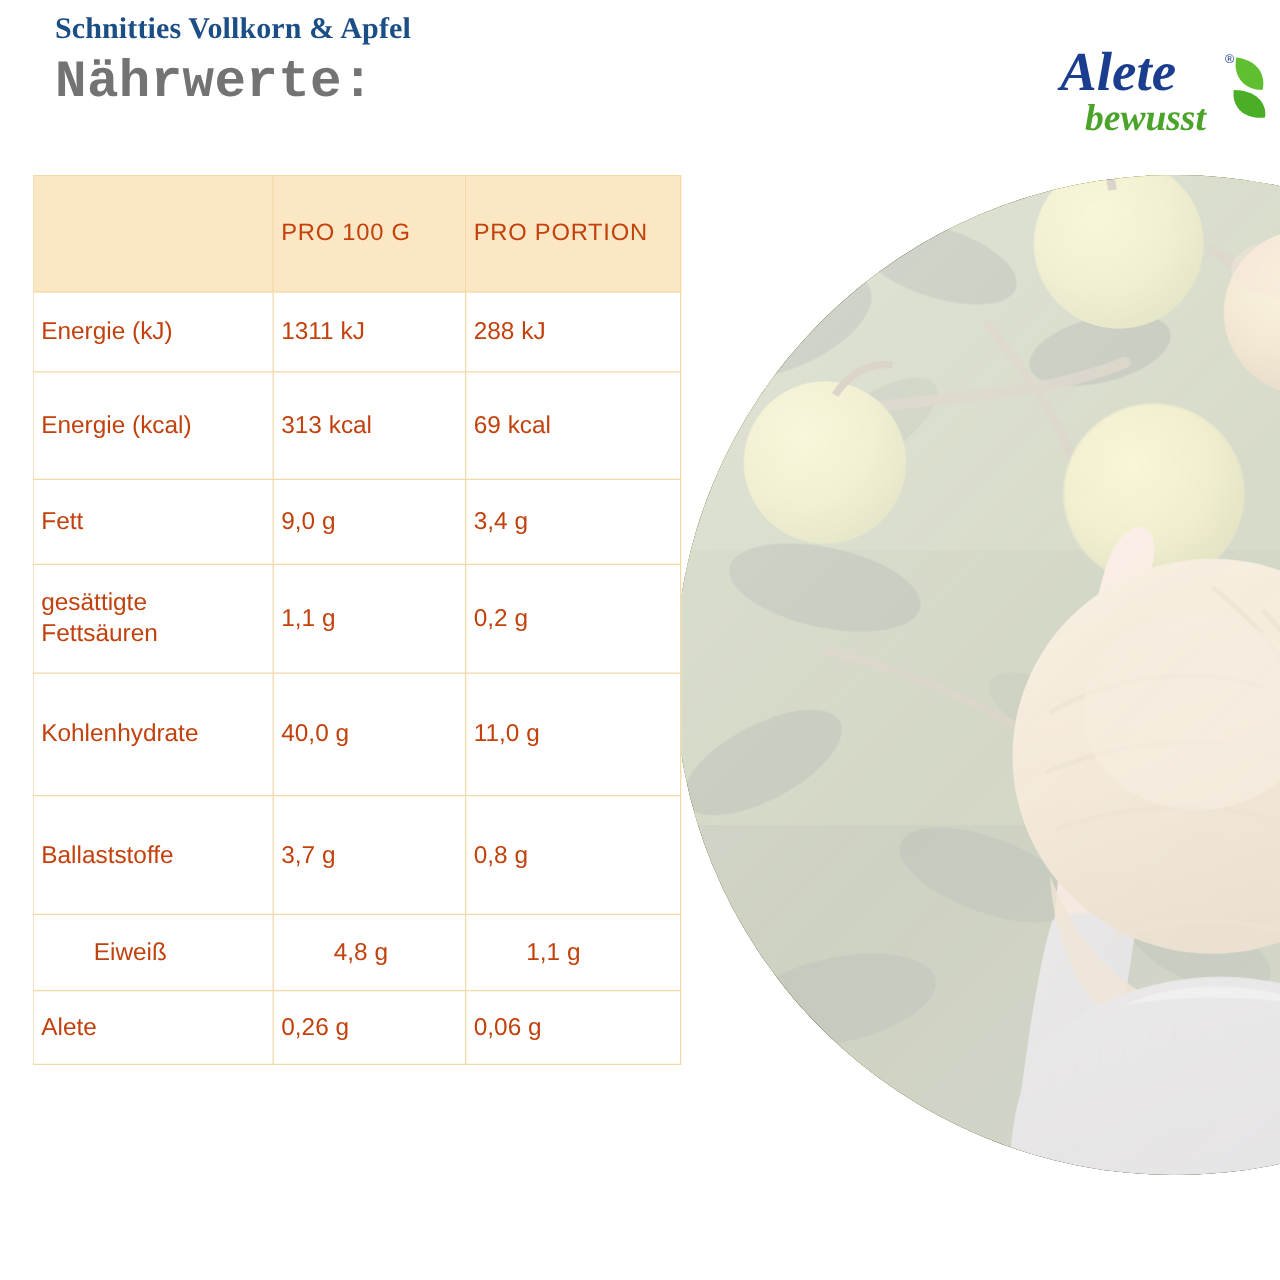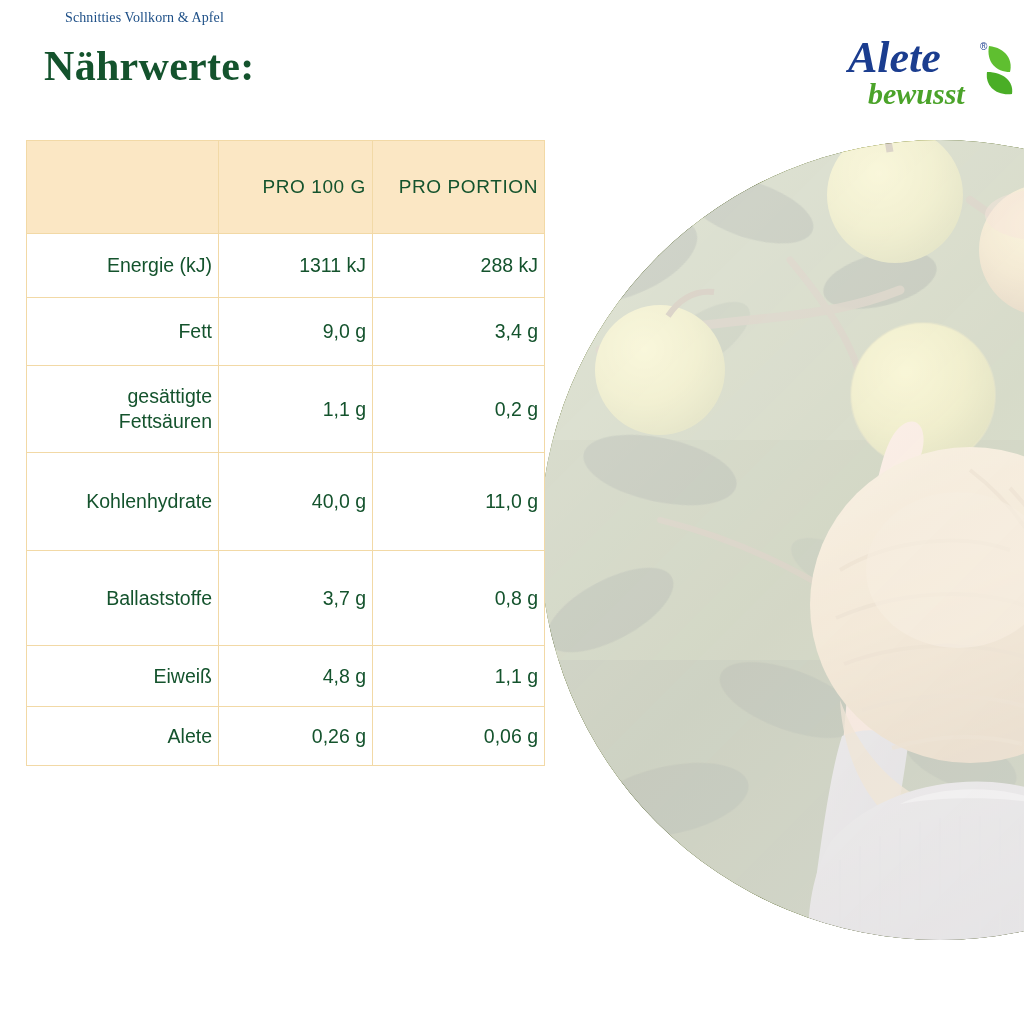--- a/index.html
+++ b/index.html
@@ -22,36 +22,35 @@
     background: #ffffff;
     overflow: hidden;
   }
 
   
   .subtitle {
     position: absolute;
     left: 44px;
     top: 10px;
     font-family: "Liberation Serif", serif;
-    font-weight: normal;
-    font-size: 14px;
+    font-weight: bold;
+    font-size: 24px;
     letter-spacing: 0.1px;
     color: #1C4E86;
     white-space: nowrap;
-    margin-left: 21px;
   }
   .page-title {
     position: absolute;
     left: 44px;
     top: 42px;
-    font-family: Liberation Serif, serif;
+    font-family: Liberation Mono, monospace;
     font-weight: bold;
     font-size: 42px;
     letter-spacing: 0.3px;
-    color: #14532d;
+    color: #737373;
     white-space: nowrap;
     text-align: right;
   }
 
   
   .logo {
     position: absolute;
     left: 846px;
     top: 28px;
     width: 170px;
@@ -98,24 +97,24 @@
     top: 140px;
     width: 518px;
     border-collapse: collapse;
     table-layout: fixed;
     background: transparent;
   }
   .nutrition-table th,
   .nutrition-table td {
     border: 1px solid #F2D9A6;
     padding: 0 6px;
-    text-align: right;
+    text-align: left;
     vertical-align: middle;
     font-size: 19.5px;
-    color: #14532d;
+    color: #c2410c;
     font-family: "Liberation Sans", sans-serif;
     line-height: 1.26;
     background: #ffffff;
   }
   .nutrition-table thead th {
     background: #FBE7C4;
     font-weight: normal;
     font-size: 19px;
     letter-spacing: 0.6px;
     height: 92px;
@@ -322,20 +321,25 @@
         <th>PRO 100 G</th>
         <th>PRO PORTION</th>
       </tr>
     </thead>
     <tbody>
       <tr class="r-h">
         <td class="cell-label">Energie (kJ)</td>
         <td>1311 kJ</td>
         <td>288 kJ</td>
       </tr>
+      <tr class="r-kcal">
+        <td class="cell-label">Energie (kcal)</td>
+        <td>313 kcal</td>
+        <td>69 kcal</td>
+      </tr>
       <tr class="r-fett">
         <td class="cell-label">Fett</td>
         <td>9,0 g</td>
         <td>3,4 g</td>
       </tr>
       <tr class="r-sat">
         <td class="cell-label">gesättigte
 Fettsäuren</td>
         <td>1,1 g</td>
         <td>0,2 g</td>

